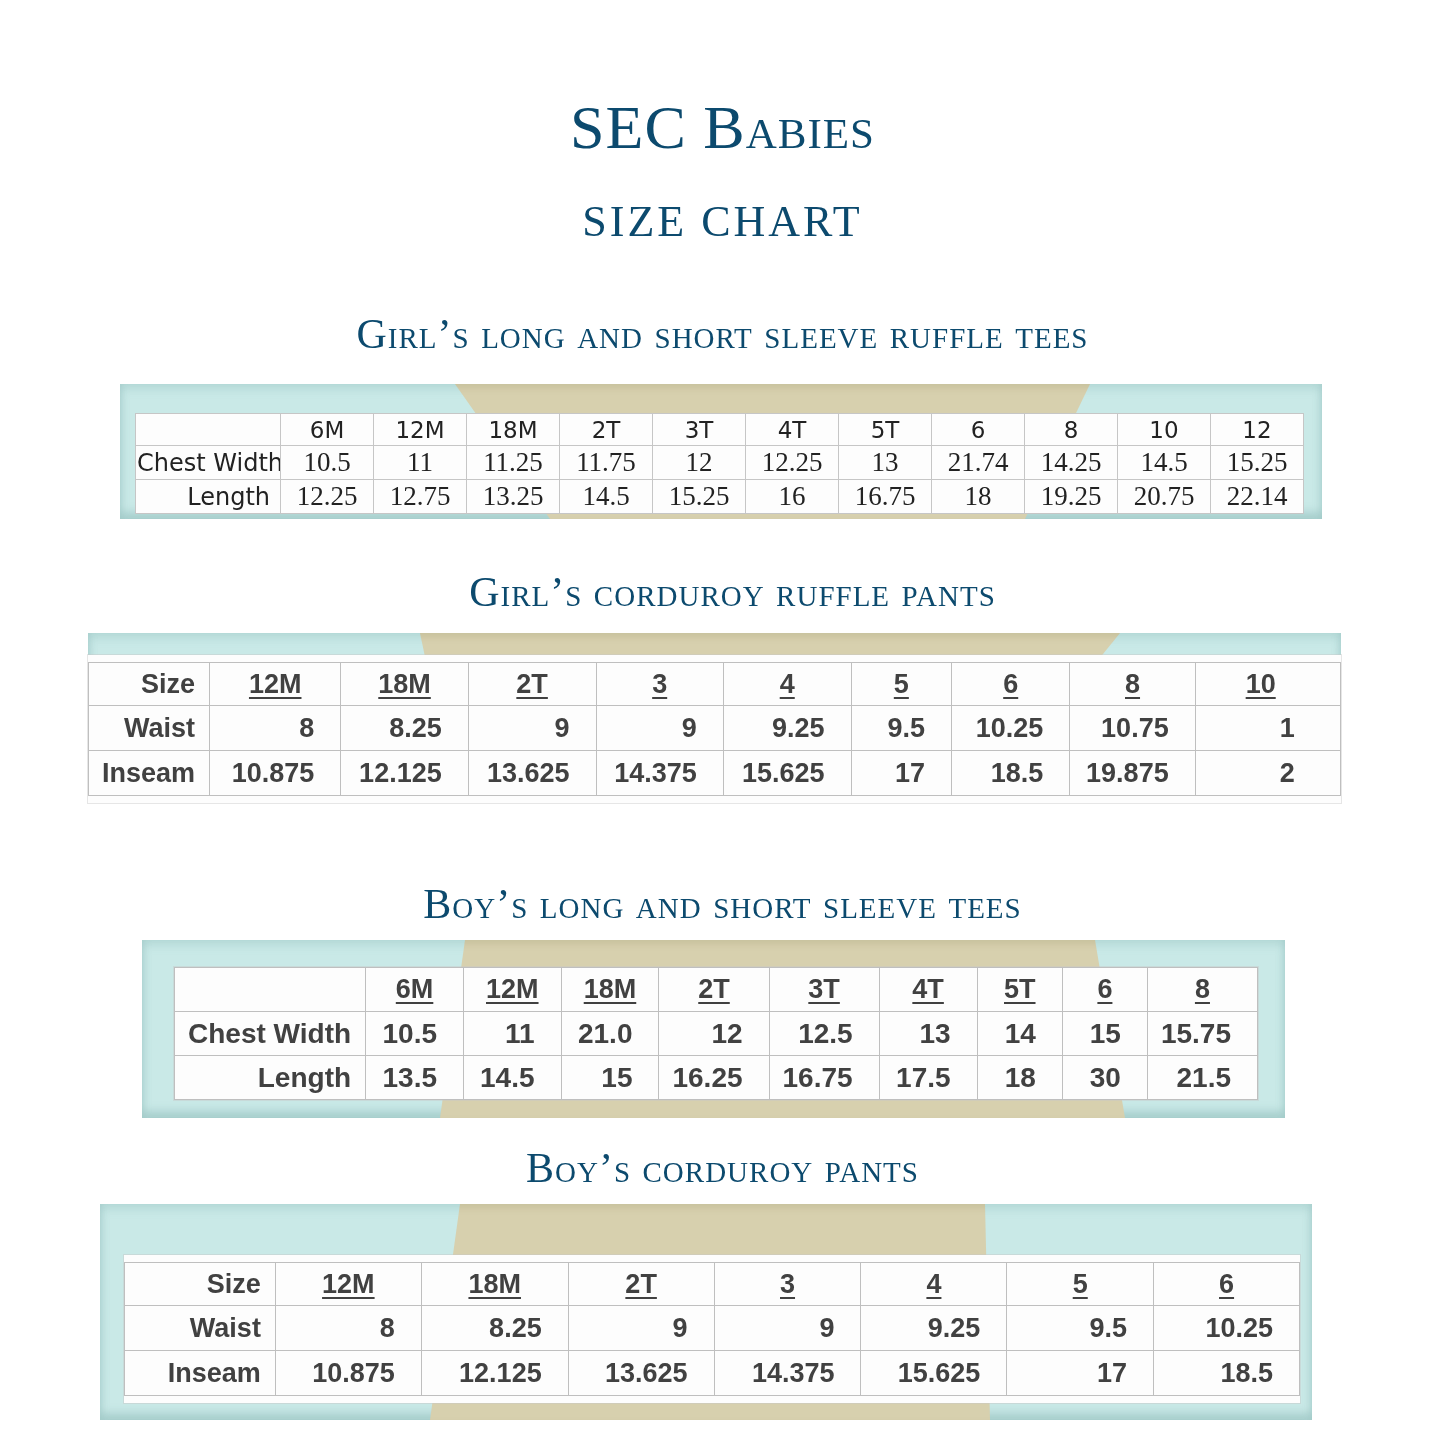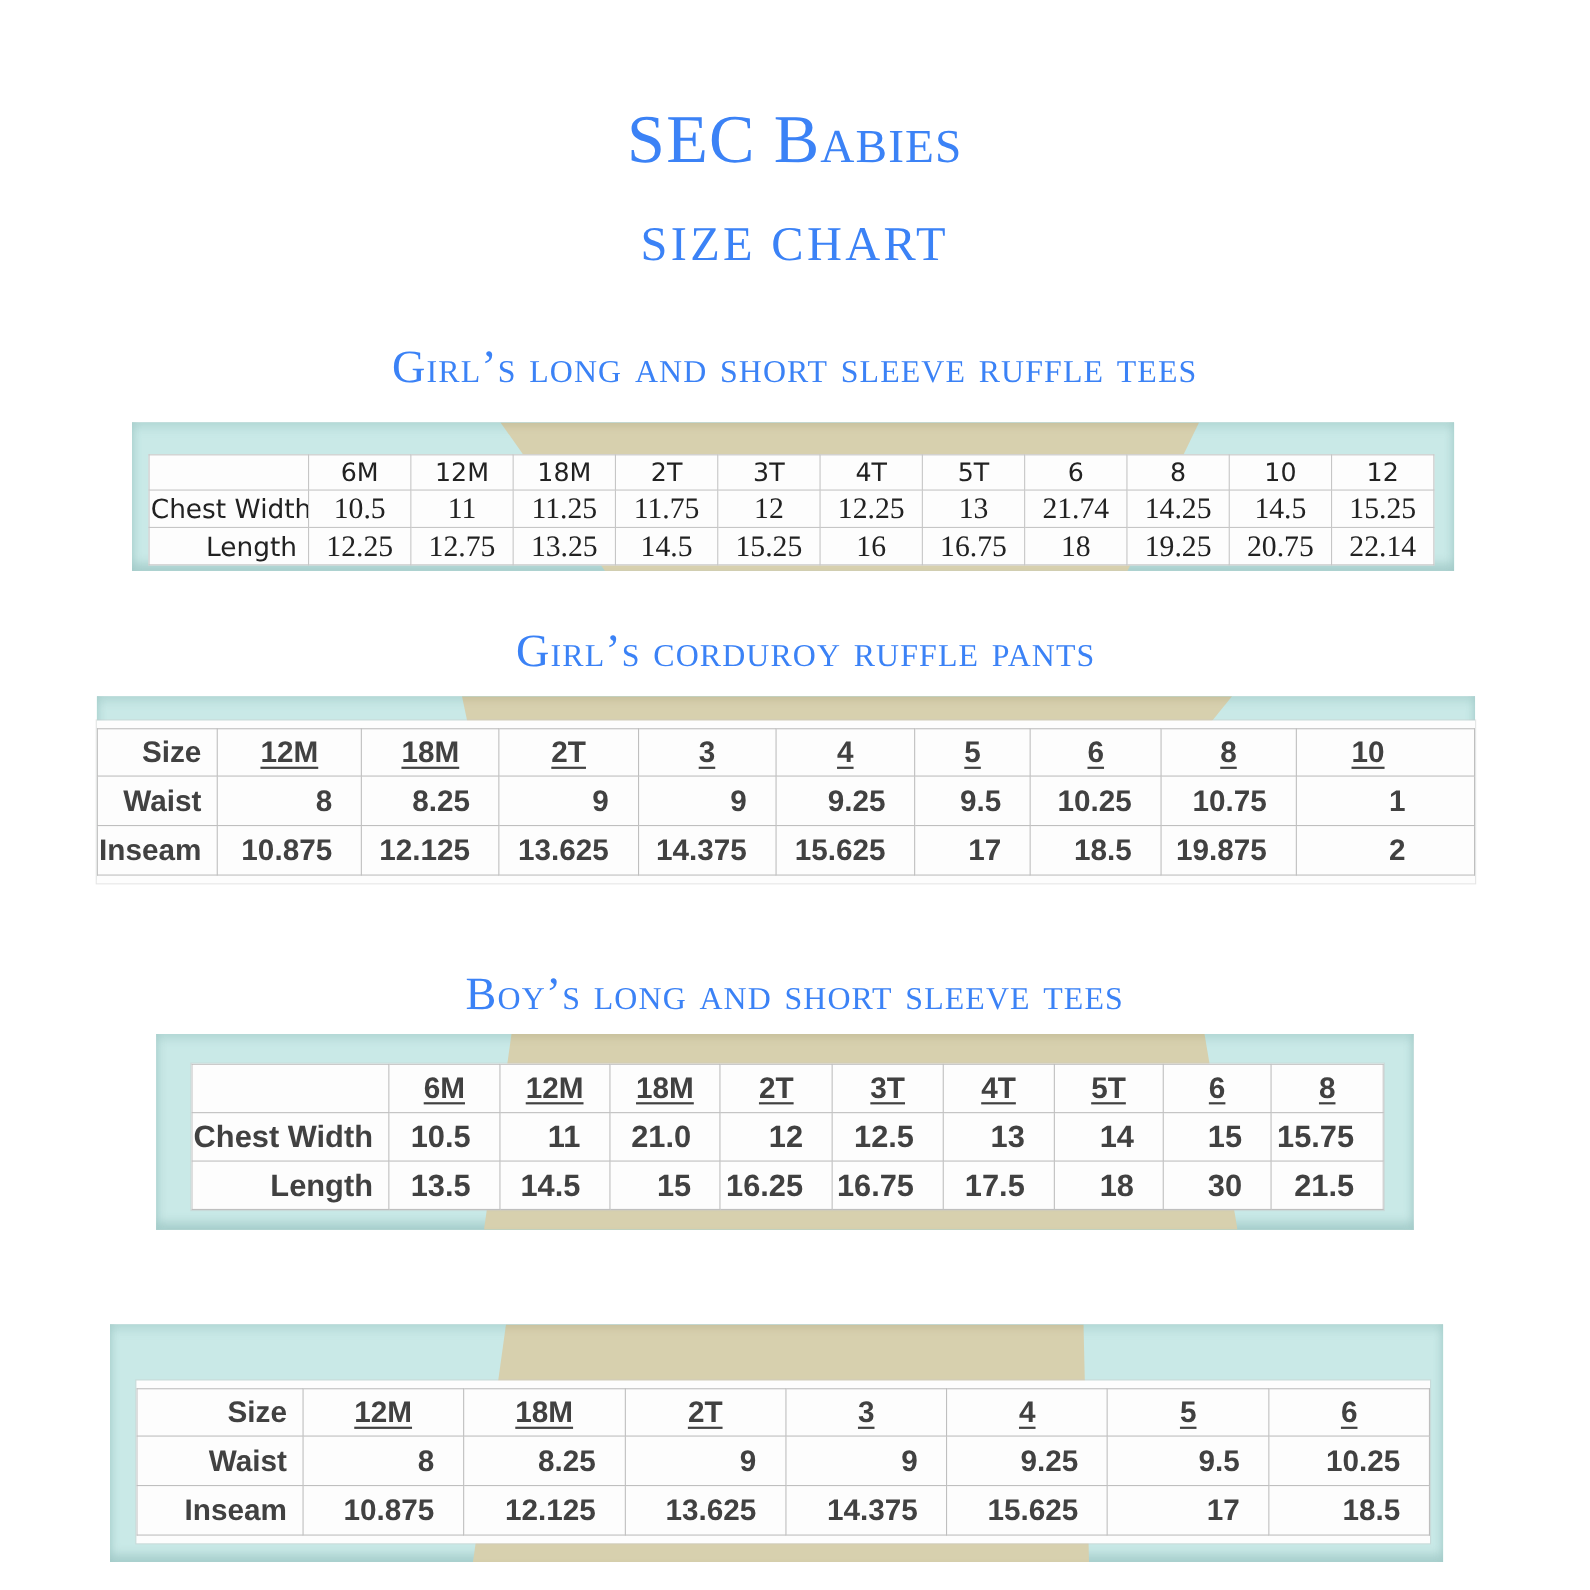--- a/index.html
+++ b/index.html
@@ -2,21 +2,21 @@
 <html><head>
 <meta charset="utf-8">
 <style>
   html,body{margin:0;padding:0;background:#ffffff;}
   #page{
     position:relative;width:1445px;height:1445px;background:#ffffff;overflow:hidden;
     font-family:"Liberation Serif",serif;color:#141414;
   }
   
   .ttl{position:absolute;left:0;right:0;text-align:center;font-variant:small-caps;
-       letter-spacing:1px;color:#3b82f6;white-space:nowrap;}
+       letter-spacing:1px;color:#0c4a6e;white-space:nowrap;}
   #main-title   {top:92px; font-size:62px;font-weight:500;}
   #sub-title    {top:196px;font-size:44px;letter-spacing:3px;}
   .section-h    {font-size:42px;}
   #h-sec0{top:310px;} #h-sec1{top:568px;padding-left:20px;} #h-sec2{top:880px;} #h-sec3{top:1144px;}
 
   
   .band{position:absolute;background:#c9e9e7;
         box-shadow:inset 0 5px 8px rgba(140,185,182,.35), inset 0 -7px 9px rgba(130,178,175,.45);}
   .tan{position:absolute;inset:0;background:#d7d0ae;
        box-shadow:inset 0 4px 6px rgba(160,150,110,.25);}
@@ -38,21 +38,21 @@
   #tbl0 .rowlab{font-family:"DejaVu Sans",sans-serif;font-size:24px;text-align:right;padding-right:10px;}
   #tbl0 .val{font-family:"Liberation Serif",serif;font-size:27px;}
 
   
   .xlwrap{position:absolute;background:#fdfdfd;padding:7px 0;overflow:hidden;
           box-shadow:0 0 0 1px rgba(200,200,200,.45);}
   .xl{border-collapse:collapse;table-layout:fixed;
       font-family:"Liberation Sans",sans-serif;font-weight:bold;color:#414141;}
   .xl td{border:1px solid #bfbfbf;vertical-align:middle;overflow:hidden;white-space:nowrap;}
   .xl .hdr td{height:40px;}
-  .xl .dat td{height:42px;text-align:right;font-size:27px;}
+  .xl .dat td{height:42px;text-align:right;font-size:27px;padding-left:13px;}
   .xl td.szh{text-align:center;font-size:27px;}
   .xl td.szh span{text-decoration:underline;text-decoration-thickness:2px;text-underline-offset:4px;}
   .xl td.lab{text-align:right;padding-right:14px;font-size:27px;}
   .xl .dat td{padding-right:26px;}
   .xl td.lab{padding-right:14px;}
   
   #tbl1 td.clip{text-align:left;padding-left:50px;}
   #tbl1 .dat td.clip{padding-left:84px;padding-right:0;}
 
   #wrap1{left:88px;top:655px;width:1253px;}
@@ -240,20 +240,21 @@
       <td>16.75</td>
       <td>17.5</td>
       <td>18</td>
       <td>30</td>
       <td>21.5</td>
     </tr>
   </tbody>
       </table>
   </div>
 
+  <div class="ttl section-h" id="h-sec3">Boy’s corduroy pants</div>
 
   <div class="band" id="band3">
       <div class="tan"></div>
     </div>
 
   <div class="xlwrap" id="wrap3">
   <table class="xl" id="tbl3">
     <colgroup>
       <col style="width:151px">
           <col style="width:146px">

